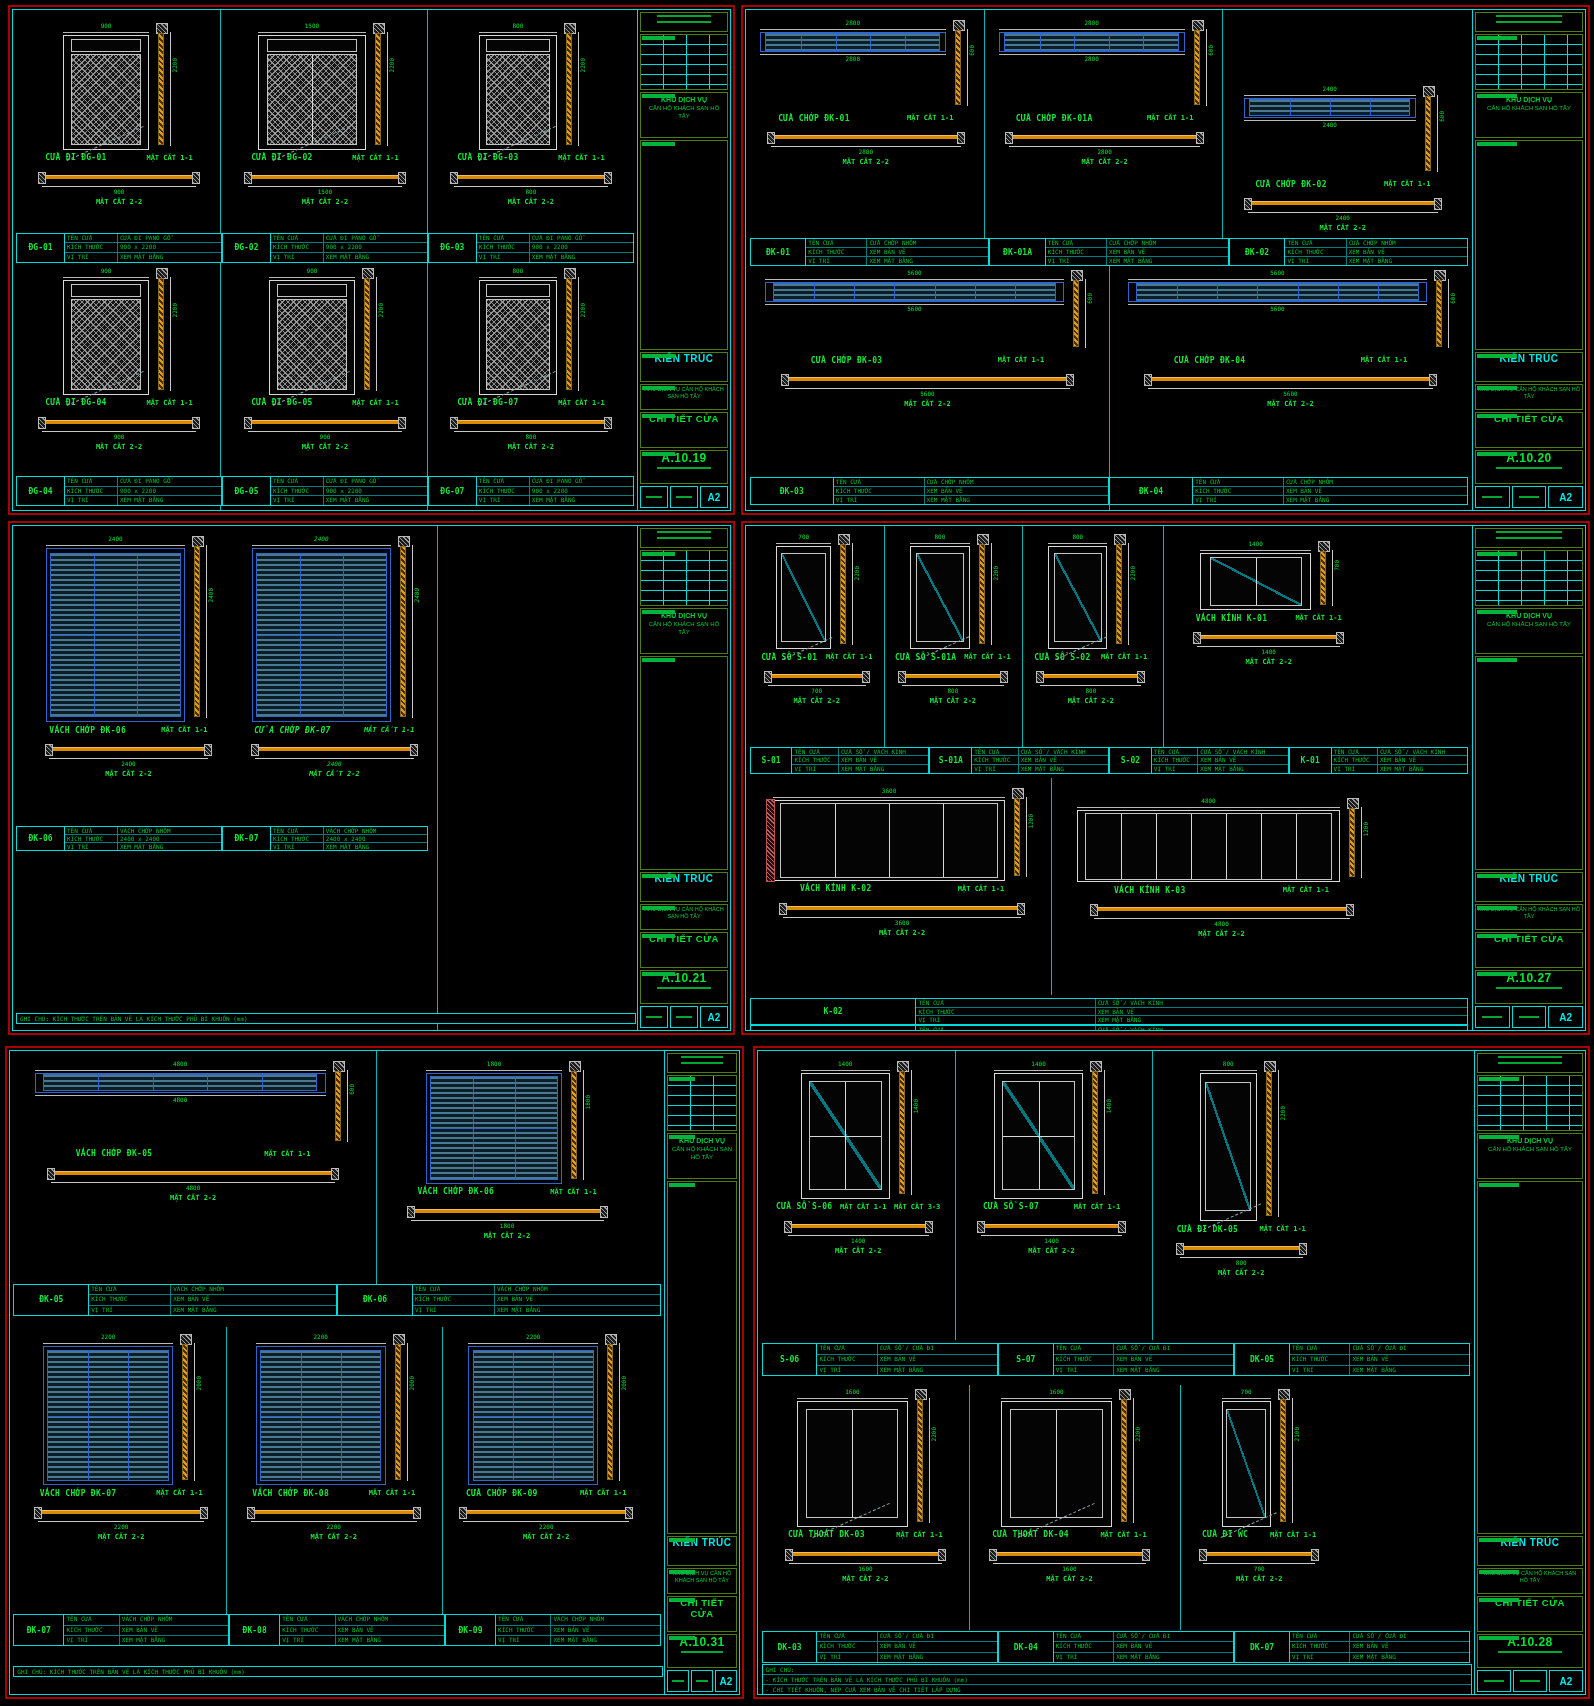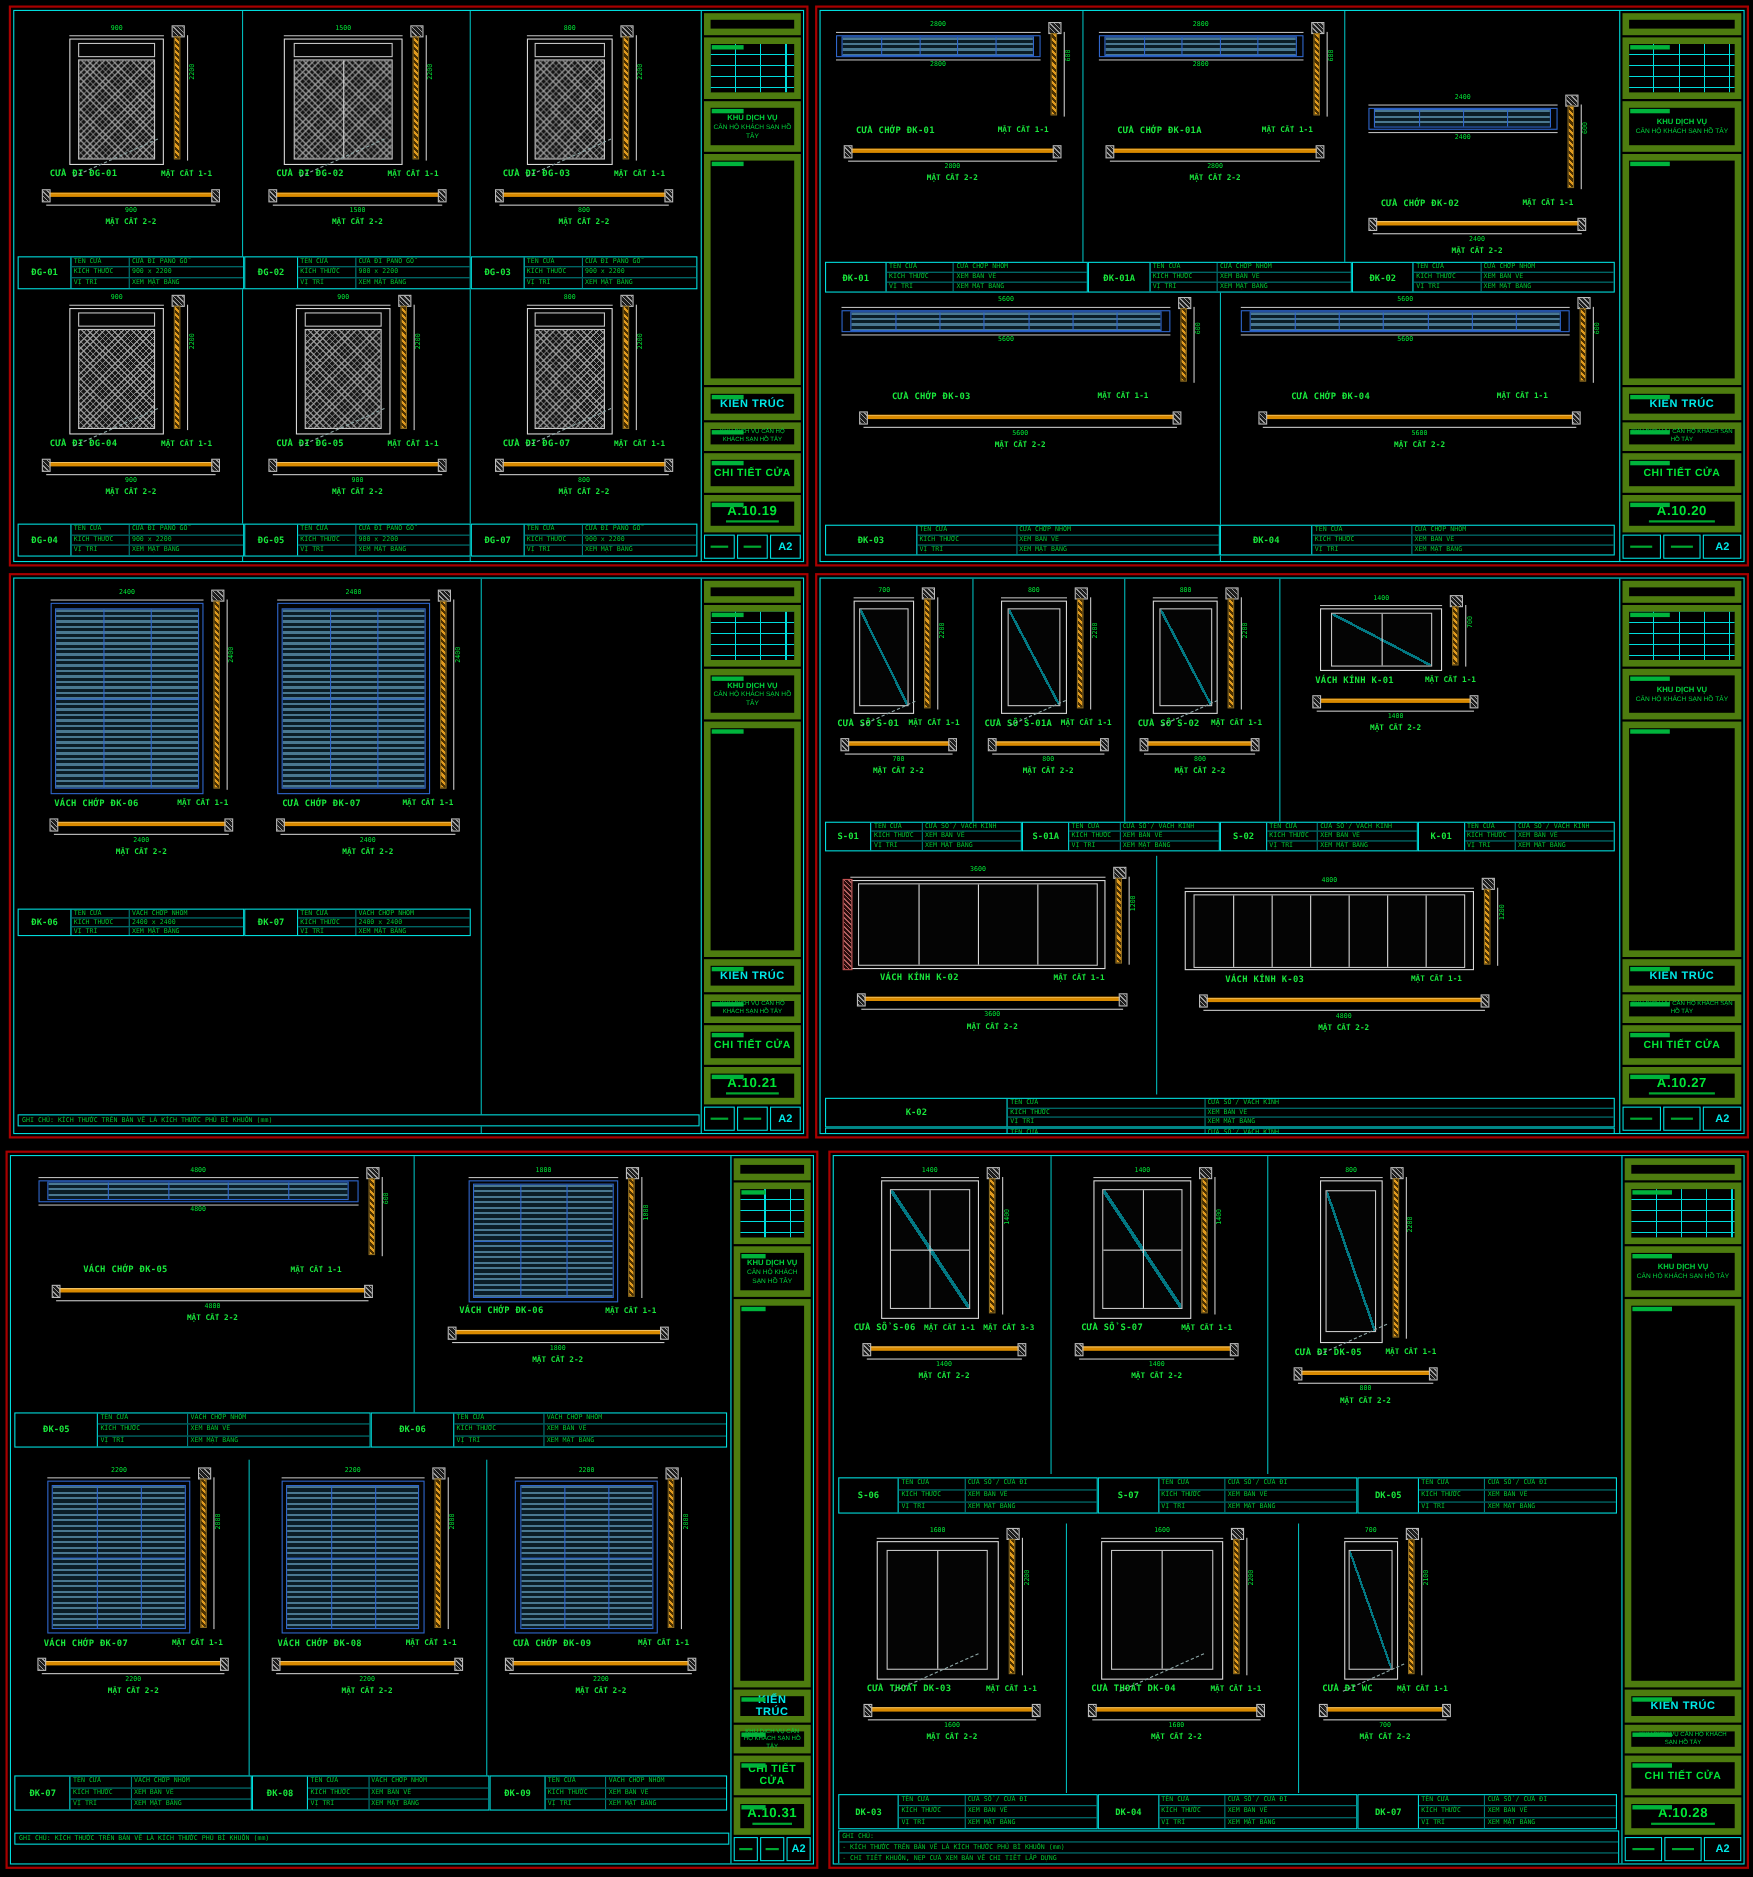--- a/index.html
+++ b/index.html
@@ -61,21 +61,21 @@
   .srow{flex:1;display:flex;border-bottom:1px solid #007d7d;min-height:0;}
   .srow:last-child{border-bottom:none;}
   .sl{width:32%;border-right:1px solid #007d7d;color:#00c233;font-size:6px;line-height:1.3;padding-left:2px;white-space:nowrap;overflow:hidden;}
   .sv{flex:1;color:#00c233;font-size:6px;line-height:1.3;padding-left:2px;white-space:nowrap;overflow:hidden;}
   
   .notes{position:absolute;border:1px solid #00dcdc;background:#000;}
   .nrow{border-bottom:1px solid #007d7d;color:#00c233;font-size:6px;line-height:9px;padding-left:3px;white-space:nowrap;overflow:hidden;}
   .nrow:last-child{border-bottom:none;}
   
   .tb{position:relative;display:flex;flex-direction:column;padding:2px;gap:2px;box-sizing:border-box;font-family:"Liberation Sans",sans-serif;}
-  .tb-box{position:relative;border:6px solid #4d7c0f;display:flex;flex-direction:column;align-items:center;justify-content:center;text-align:center;box-sizing:border-box;}
+  .tb-box{position:relative;border:1px solid #4d7c0f;display:flex;flex-direction:column;align-items:center;text-align:center;box-sizing:border-box;}
   .tbtag{position:absolute;top:1px;left:1px;height:4px;width:38%;background:#00b43c;}
   .gbar{height:2px;width:62%;background:#00a830;margin:2px auto;}
   .tb-logo{height:20px;flex:none;}
   .tb-rev{height:56px;flex:none;background:
       repeating-linear-gradient(180deg,transparent 0 9px,#00dcdc 9px 10px),
       repeating-linear-gradient(90deg,transparent 0 22px,#00dcdc 22px 23px);}
   .tb-subtitle{height:46px;flex:none;padding:2px;}
   .tb-g1{color:#00d23c;font-size:7px;font-weight:bold;line-height:9px;}
   .tb-g2{color:#00d23c;font-size:6px;line-height:8px;}
   .tb-key{flex:1;}
@@ -774,21 +774,21 @@
               <span class="dcut">MẶT CẮT 1-1</span>
             </div>
             <div class="plan">
               <div class="pbar"></div>
               <div class="pend l"></div>
               <div class="pend r"></div>
               <div class="pdim">2400</div>
             </div>
             <div class="cutlbl">MẶT CẮT 2-2</div>
           </div>
-          <div class="grp" style="left: 36%; top: 2%; width: 31%; height: 56%;">
+          <div class="grp" style="left: 36%; top: 2%; width: 31%; height: 56%; font-style: italic;">
             <div class="drawrow" style="height: 66%; flex: 0 0 auto;">
               <div class="ewrap" style="width: 72%;">
                 <div class="dimtop">2400</div>
                 <div class="elev louvre">
                   <div class="leaf full lvfill">
                     <div class="mull blue" style="left: 33.3%;"></div>
                     <div class="mull blue" style="left: 66.6%;"></div>
                     <div class="mullh" style="top: 50%; background: rgb(47, 102, 204);"></div>
                   </div>
                 </div>

